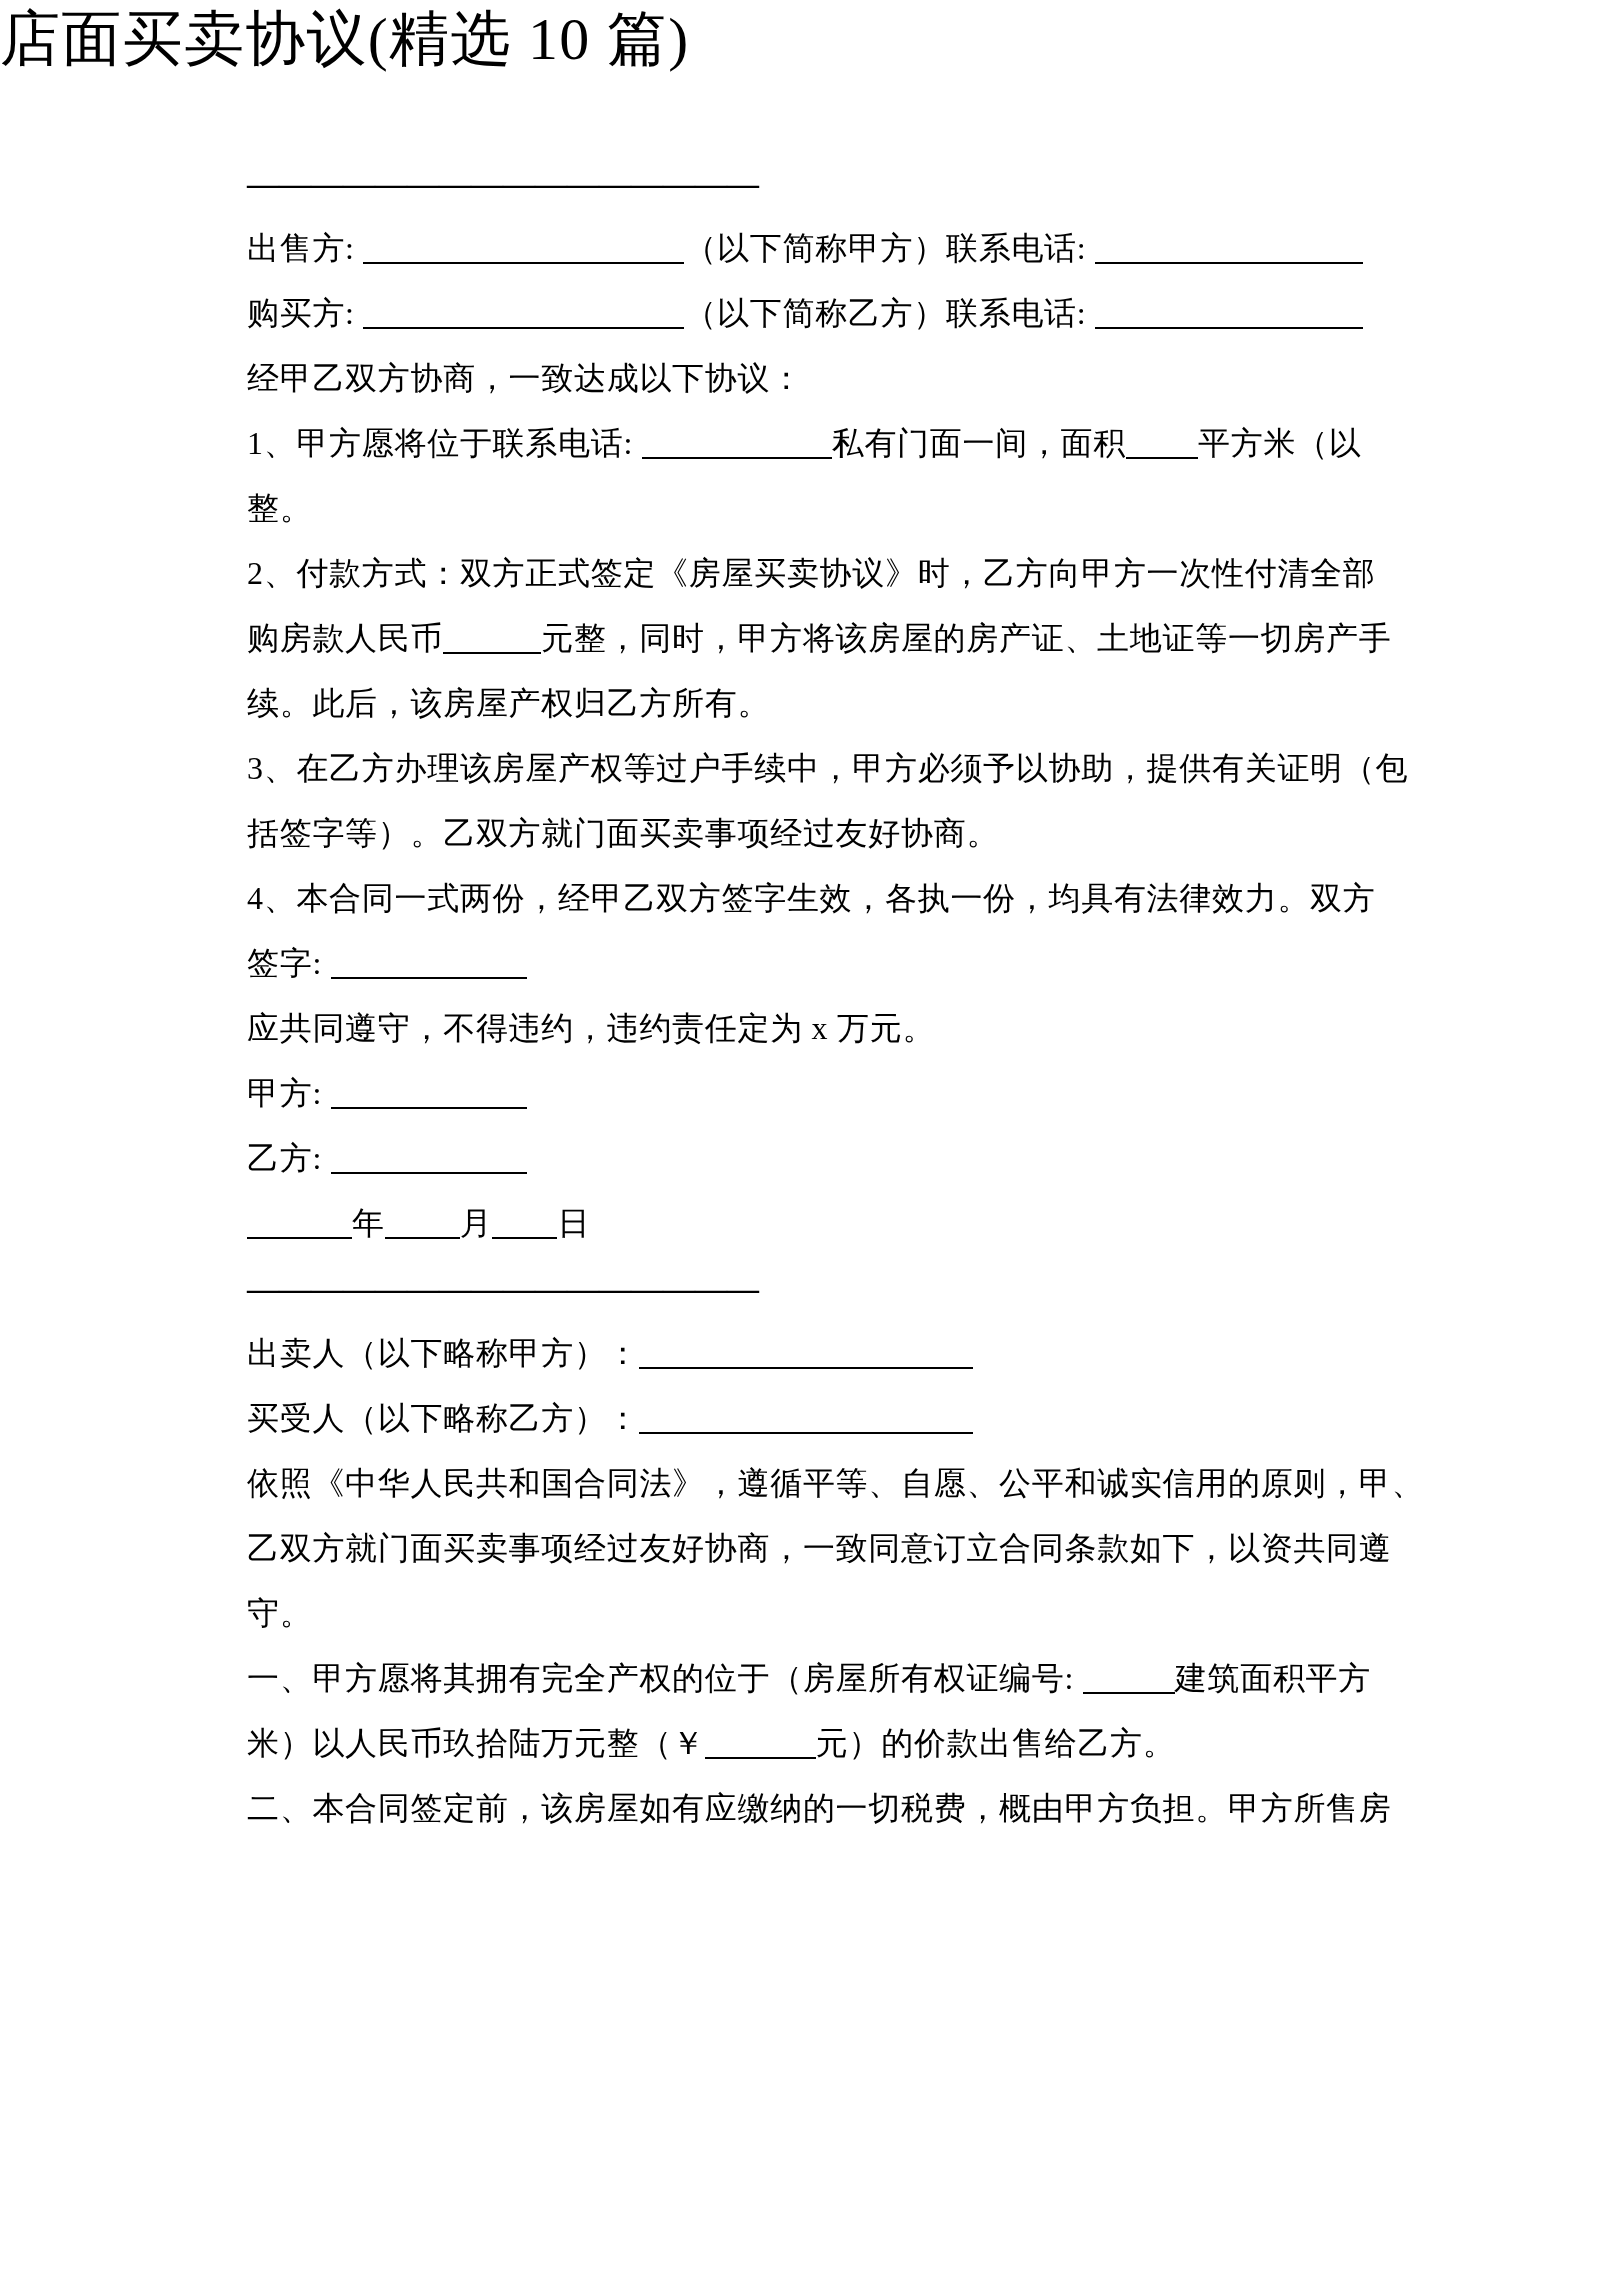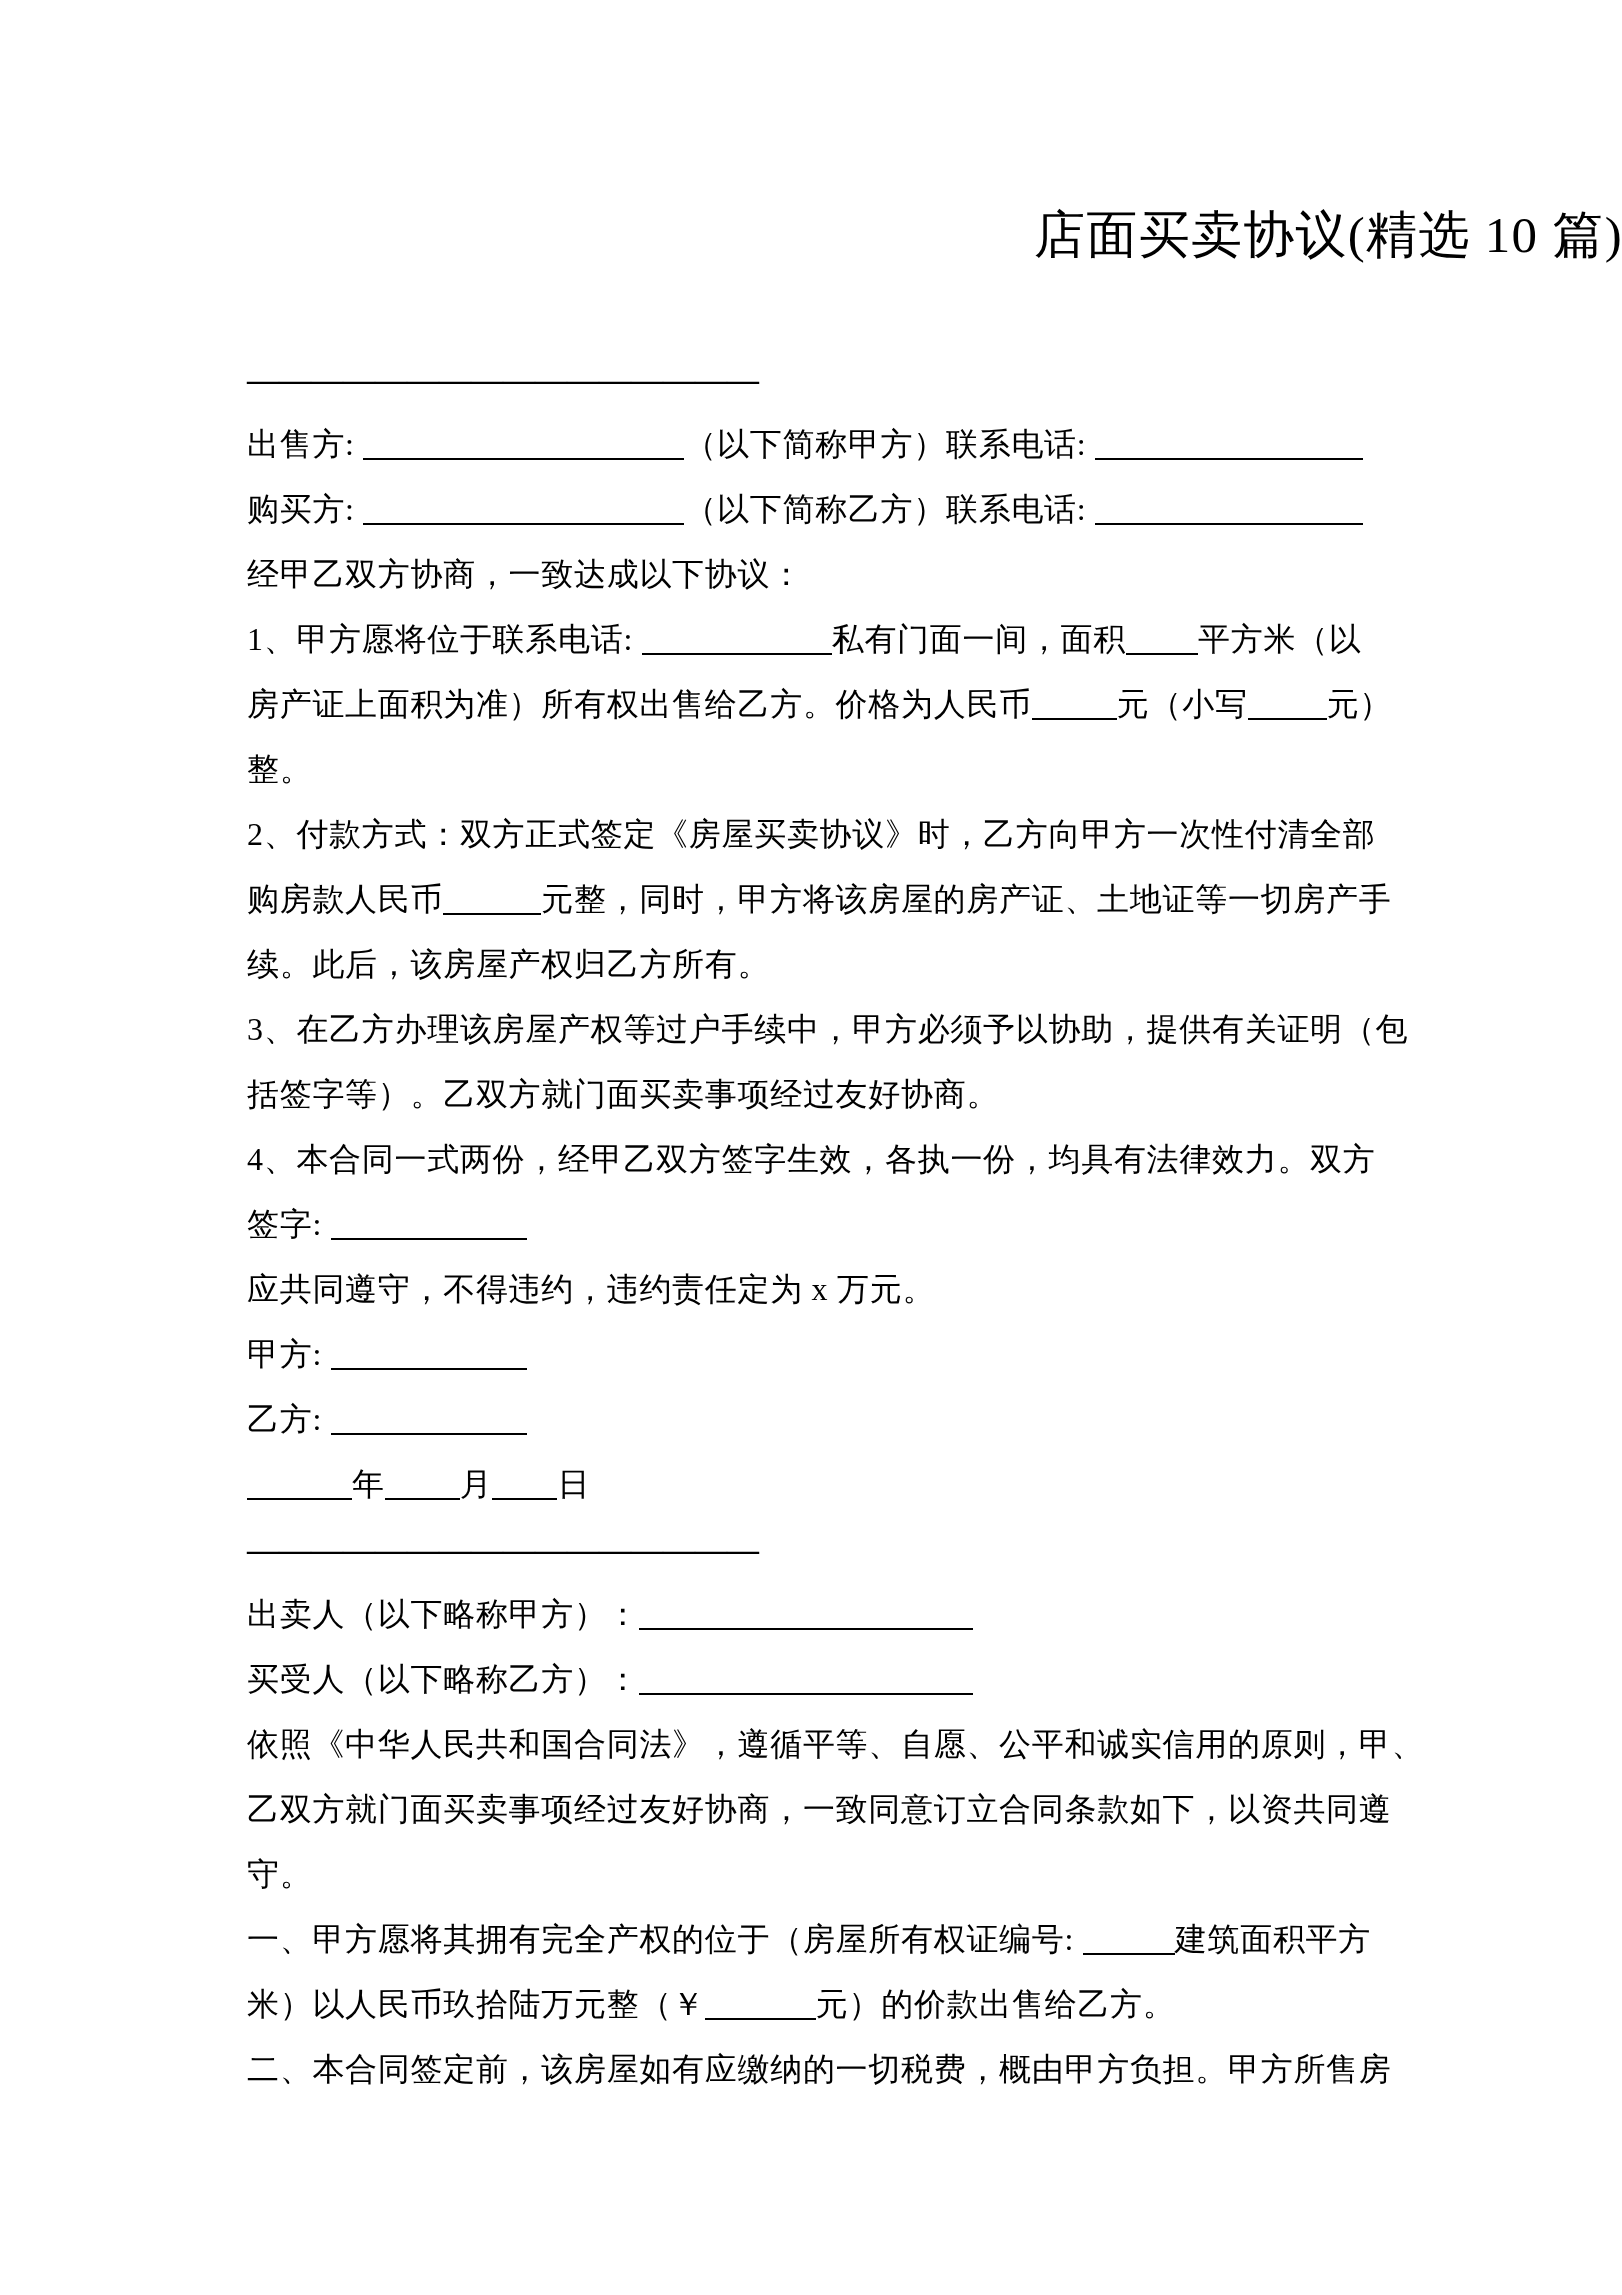--- a/index.html
+++ b/index.html
@@ -11,23 +11,22 @@
     position: relative;
     width: 1623px;
     height: 2295px;
     background: #ffffff;
     color: #000000;
     font-family: "Liberation Serif", "DejaVu Serif", serif;
     overflow: hidden;
     box-sizing: border-box;
   }
   .doc-title {
-    padding-top: 196px;
-    text-align: right;
-    font-size: 51px;
+    text-align: left;
+    font-size: 60px;
     line-height: 79px;
     font-weight: normal;
     letter-spacing: 1.3px;
     white-space: nowrap;
   }
   .doc-body {
     margin: 72px 196px 0 247px;
     font-size: 32px;
     line-height: 65px;
   }
@@ -54,21 +53,20 @@
 <body>
 
 <div class="page">
   <div class="doc-title">店面买卖协议(精选 10 篇)</div>
   <div class="doc-body">
       <div class="line divider">————————————————</div>
       <div class="line"><span class="run">出售方: </span><span class="blank" style="width: 321px;"></span><span class="run">（以下简称甲方）联系电话: </span><span class="blank" style="width: 268px;"></span></div>
       <div class="line"><span class="run">购买方: </span><span class="blank" style="width: 321px;"></span><span class="run">（以下简称乙方）联系电话: </span><span class="blank" style="width: 268px;"></span></div>
       <div class="line"><span class="run">经甲乙双方协商，一致达成以下协议：</span></div>
       <div class="line"><span class="run">1、甲方愿将位于联系电话: </span><span class="blank" style="width: 190px;"></span><span class="run">私有门面一间，面积</span><span class="blank" style="width: 72px;"></span><span class="run">平方米（以</span></div>
-      <div class="line"><span class="run">房产证上面积为准）所有权出售给乙方。价格为人民币</span><span class="blank" style="width: 85px;"></span><span class="run">元（小写</span><span class="blank" style="width: 79px;"></span><span class="run">元）</span></div>
       <div class="line"><span class="run">整。</span></div>
       <div class="line"><span class="run">2、付款方式：双方正式签定《房屋买卖协议》时，乙方向甲方一次性付清全部</span></div>
       <div class="line"><span class="run">购房款人民币</span><span class="blank" style="width: 98px;"></span><span class="run">元整，同时，甲方将该房屋的房产证、土地证等一切房产手</span></div>
       <div class="line"><span class="run">续。此后，该房屋产权归乙方所有。</span></div>
       <div class="line"><span class="run">3、在乙方办理该房屋产权等过户手续中，甲方必须予以协助，提供有关证明（包</span></div>
       <div class="line"><span class="run">括签字等）。乙双方就门面买卖事项经过友好协商。</span></div>
       <div class="line"><span class="run">4、本合同一式两份，经甲乙双方签字生效，各执一份，均具有法律效力。双方</span></div>
       <div class="line"><span class="run">签字: </span><span class="blank" style="width: 196px;"></span></div>
       <div class="line"><span class="run">应共同遵守，不得违约，违约责任定为 x 万元。</span></div>
       <div class="line"><span class="run">甲方: </span><span class="blank" style="width: 196px;"></span></div>

